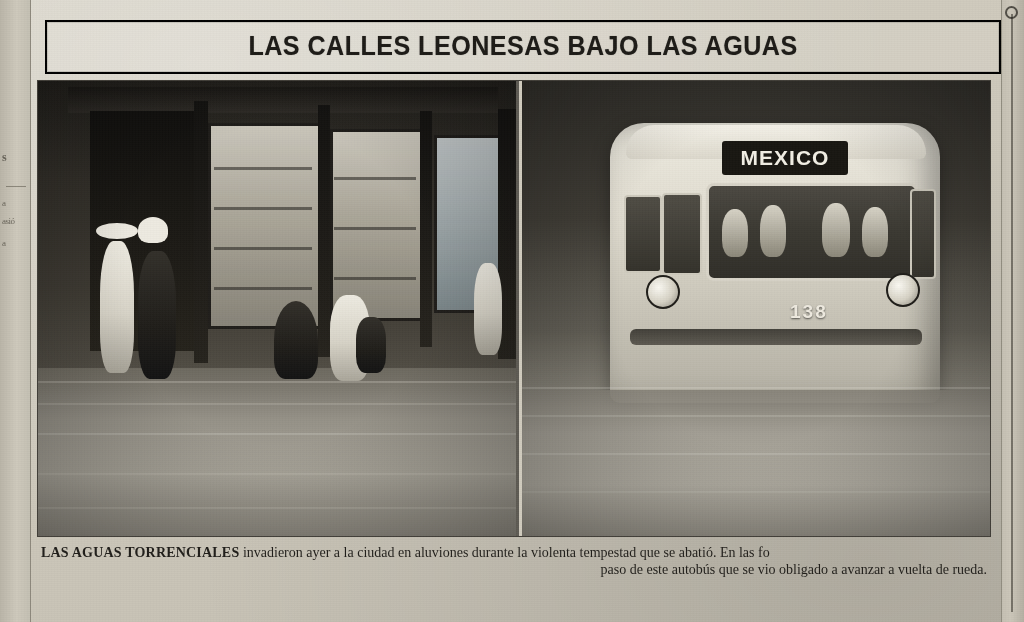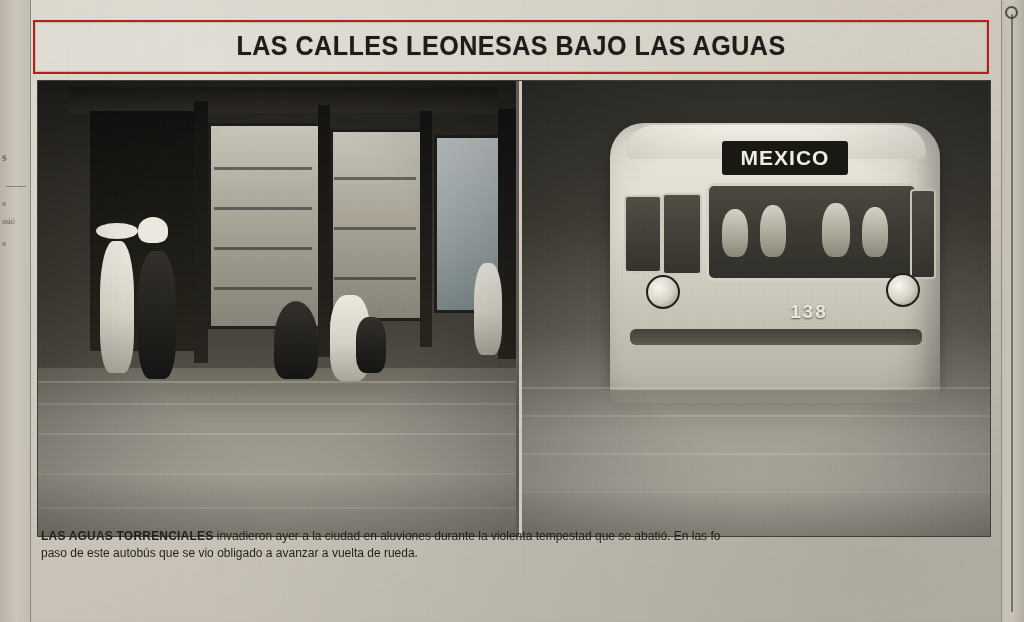--- a/index.html
+++ b/index.html
@@ -92,23 +92,23 @@
   
   .article {
     position: absolute;
     left: 33px; top: 12px;
     width: 962px; height: 600px;
   }
 
   
   .headline-box {
     position: absolute;
-    left: 0; top: 8px;
+    left: 12px; top: 8px;
     width: 952px; height: 50px;
-    border: 2px solid #b91c1c;
+    border: 2px solid #000000;
     box-shadow: inset 0 0 0 1px rgba(43,40,35,0.15);
     background: rgba(255,255,255,0.10);
   }
   .headline {
     position: absolute;
     left: 0; right: 0; top: 9px;
     text-align: center;
     font-family: "Liberation Sans", sans-serif;
     font-weight: bold;
     font-size: 27px;
@@ -310,37 +310,37 @@
     position: absolute; inset: 0;
     pointer-events: none;
     opacity: .4;
     background-image:
       repeating-linear-gradient(0deg, rgba(255,255,255,0.05) 0px, rgba(255,255,255,0.05) 1px, rgba(0,0,0,0.06) 1px, rgba(0,0,0,0.06) 2px);
   }
 
   
   .caption {
     position: absolute;
-    left: 8px; top: 516px;
+    left: 8px; top: 532px;
     width: 946px;
-    font-family: Liberation Sans, sans-serif;
-    font-size: 12px;
+    font-family: Liberation Serif, serif;
+    font-size: 14px;
     line-height: 17px;
     color: #201e1a;
     text-align: justify;
   }
   .caption .lead {
     font-weight: bold;
     letter-spacing: 0.2px;
   }
   .caption .line {
     display: block;
   }
   .caption .line.last {
-    text-align: left;
+    text-align: right;
   }
   b.strong { font-weight: bold; }
 </style>
 </head>
 <body>
 
 <div class="newsprint"></div>
 
 <div class="left-margin">
   <div class="ghost g1">s</div>

